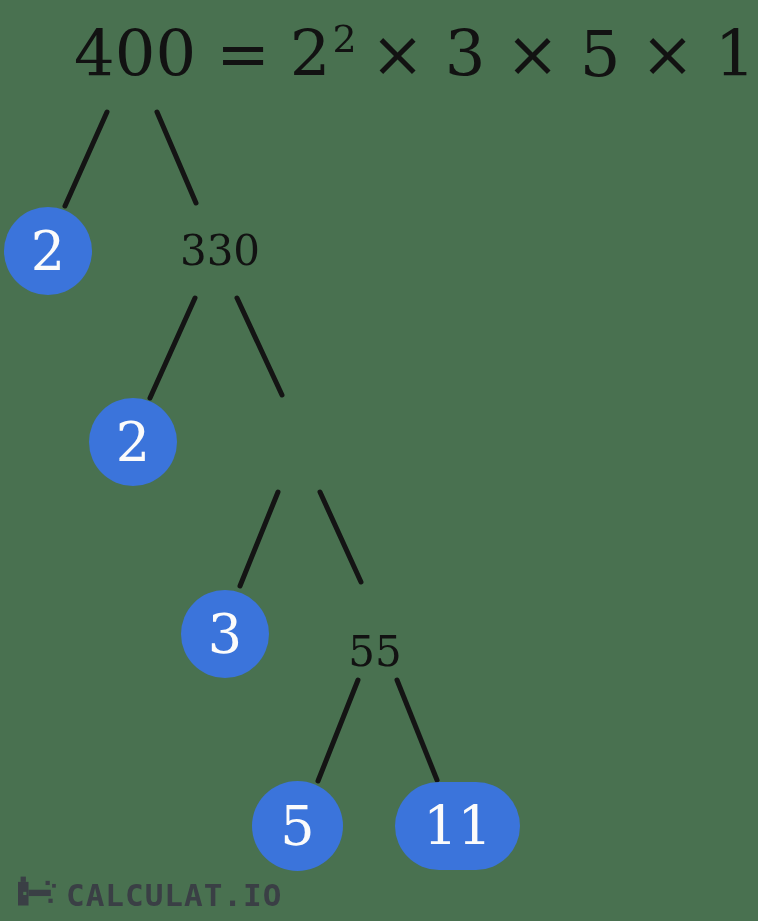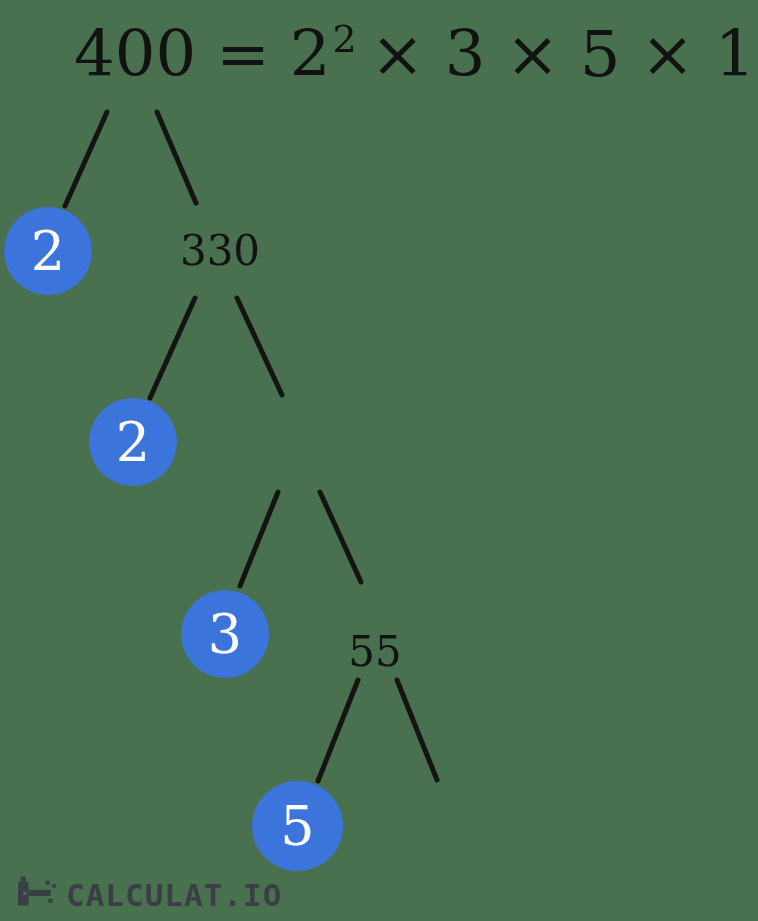--- a/index.html
+++ b/index.html
@@ -85,20 +85,21 @@
     </g>
   </svg>
 
   <div class="composite c-330">330</div>
   <div class="composite c-55">55</div>
 
   <div class="prime p-2a">2</div>
   <div class="prime p-2b">2</div>
   <div class="prime p-3">3</div>
   <div class="prime p-5">5</div>
+  <div class="prime p-11">11</div>
 
   <div class="logo">
     <svg width="42" height="42" viewBox="0 0 16 16">
       <g fill="#3a3f45">
         <rect x="1" y="1" width="2" height="2"></rect>
         <rect x="0" y="3" width="4" height="9"></rect>
         <rect x="4" y="6" width="8.5" height="2.4"></rect>
         <rect x="2" y="6.8" width="1.2" height="1.2" fill="#497150"></rect>
         <rect x="10.5" y="2.6" width="1.6" height="1.6"></rect>
         <rect x="13" y="3.8" width="1.4" height="1.4"></rect>

